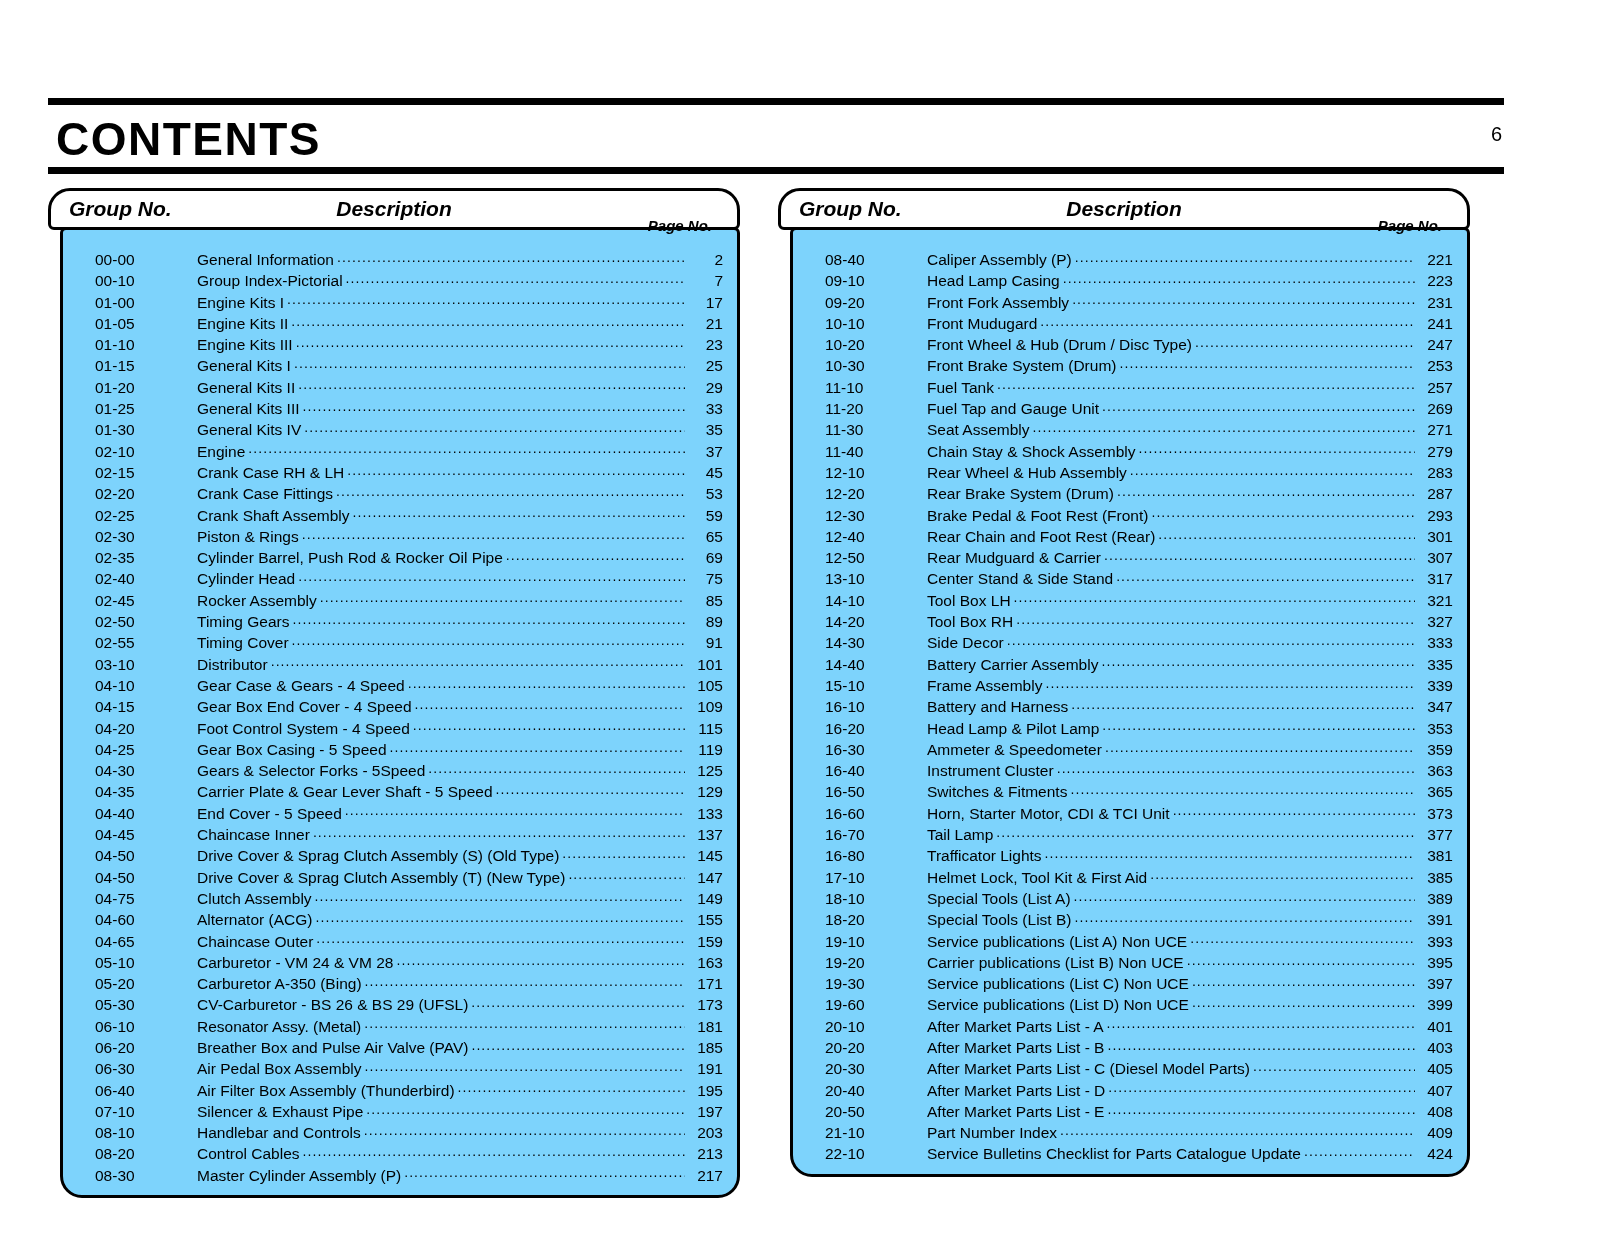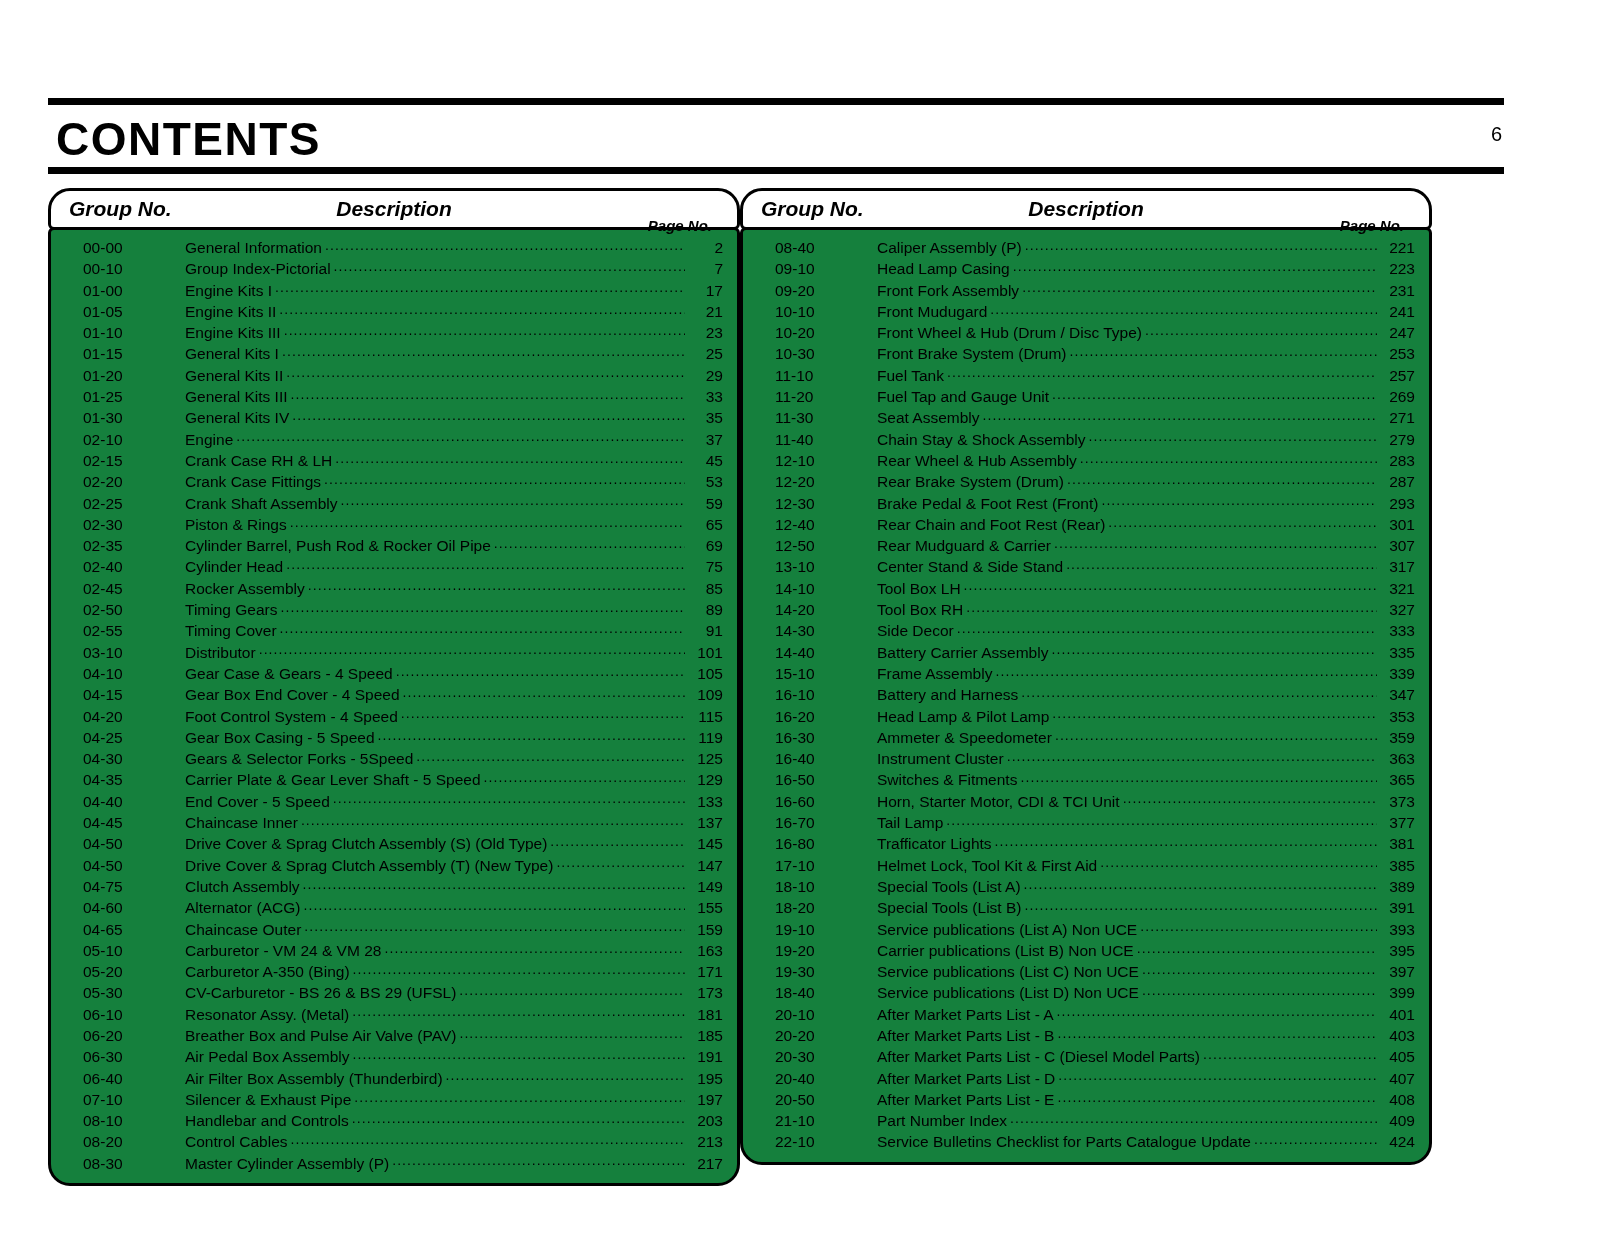--- a/index.html
+++ b/index.html
@@ -63,20 +63,21 @@
     width: 100%;
   }
 
   
   .columns {
     position: absolute;
     left: 48px;
     top: 188px;
     width: 1462px;
     display: flex;
+    gap: 38px;
   }
   .col {
     width: 692px;
     position: relative;
   }
 
   
   .col-head {
     position: relative;
     height: 42px;
@@ -112,23 +113,24 @@
     margin-top: 32px;
   }
 
   
   .col-body {
     position: relative;
     margin-top: -3px;
     border: 3px solid #000;
     border-radius: 6px 6px 22px 22px;
     box-sizing: border-box;
-    padding: 7px 14px 9px 14px;
-    background: #15803d;
+    padding: 19px 14px 9px 14px;
+    background: #7dd3fc;
     min-height: 870px;
+    margin-left: 12px;
   }
 
   .entry {
     display: flex;
     align-items: baseline;
     height: 21.3px;
     font-size: 15.5px;
     line-height: 21.3px;
     white-space: nowrap;
   }
@@ -833,21 +835,21 @@
           </div>
           <div class="entry">
             <span class="grp">19-30</span>
             <span class="desc-wrap">
               <span class="desc">Service publications (List C) Non UCE</span>
               <span class="leader"></span>
             </span>
             <span class="pg">397</span>
           </div>
           <div class="entry">
-            <span class="grp">18-40</span>
+            <span class="grp">19-60</span>
             <span class="desc-wrap">
               <span class="desc">Service publications (List D) Non UCE</span>
               <span class="leader"></span>
             </span>
             <span class="pg">399</span>
           </div>
           <div class="entry">
             <span class="grp">20-10</span>
             <span class="desc-wrap">
               <span class="desc">After Market Parts List - A</span>

